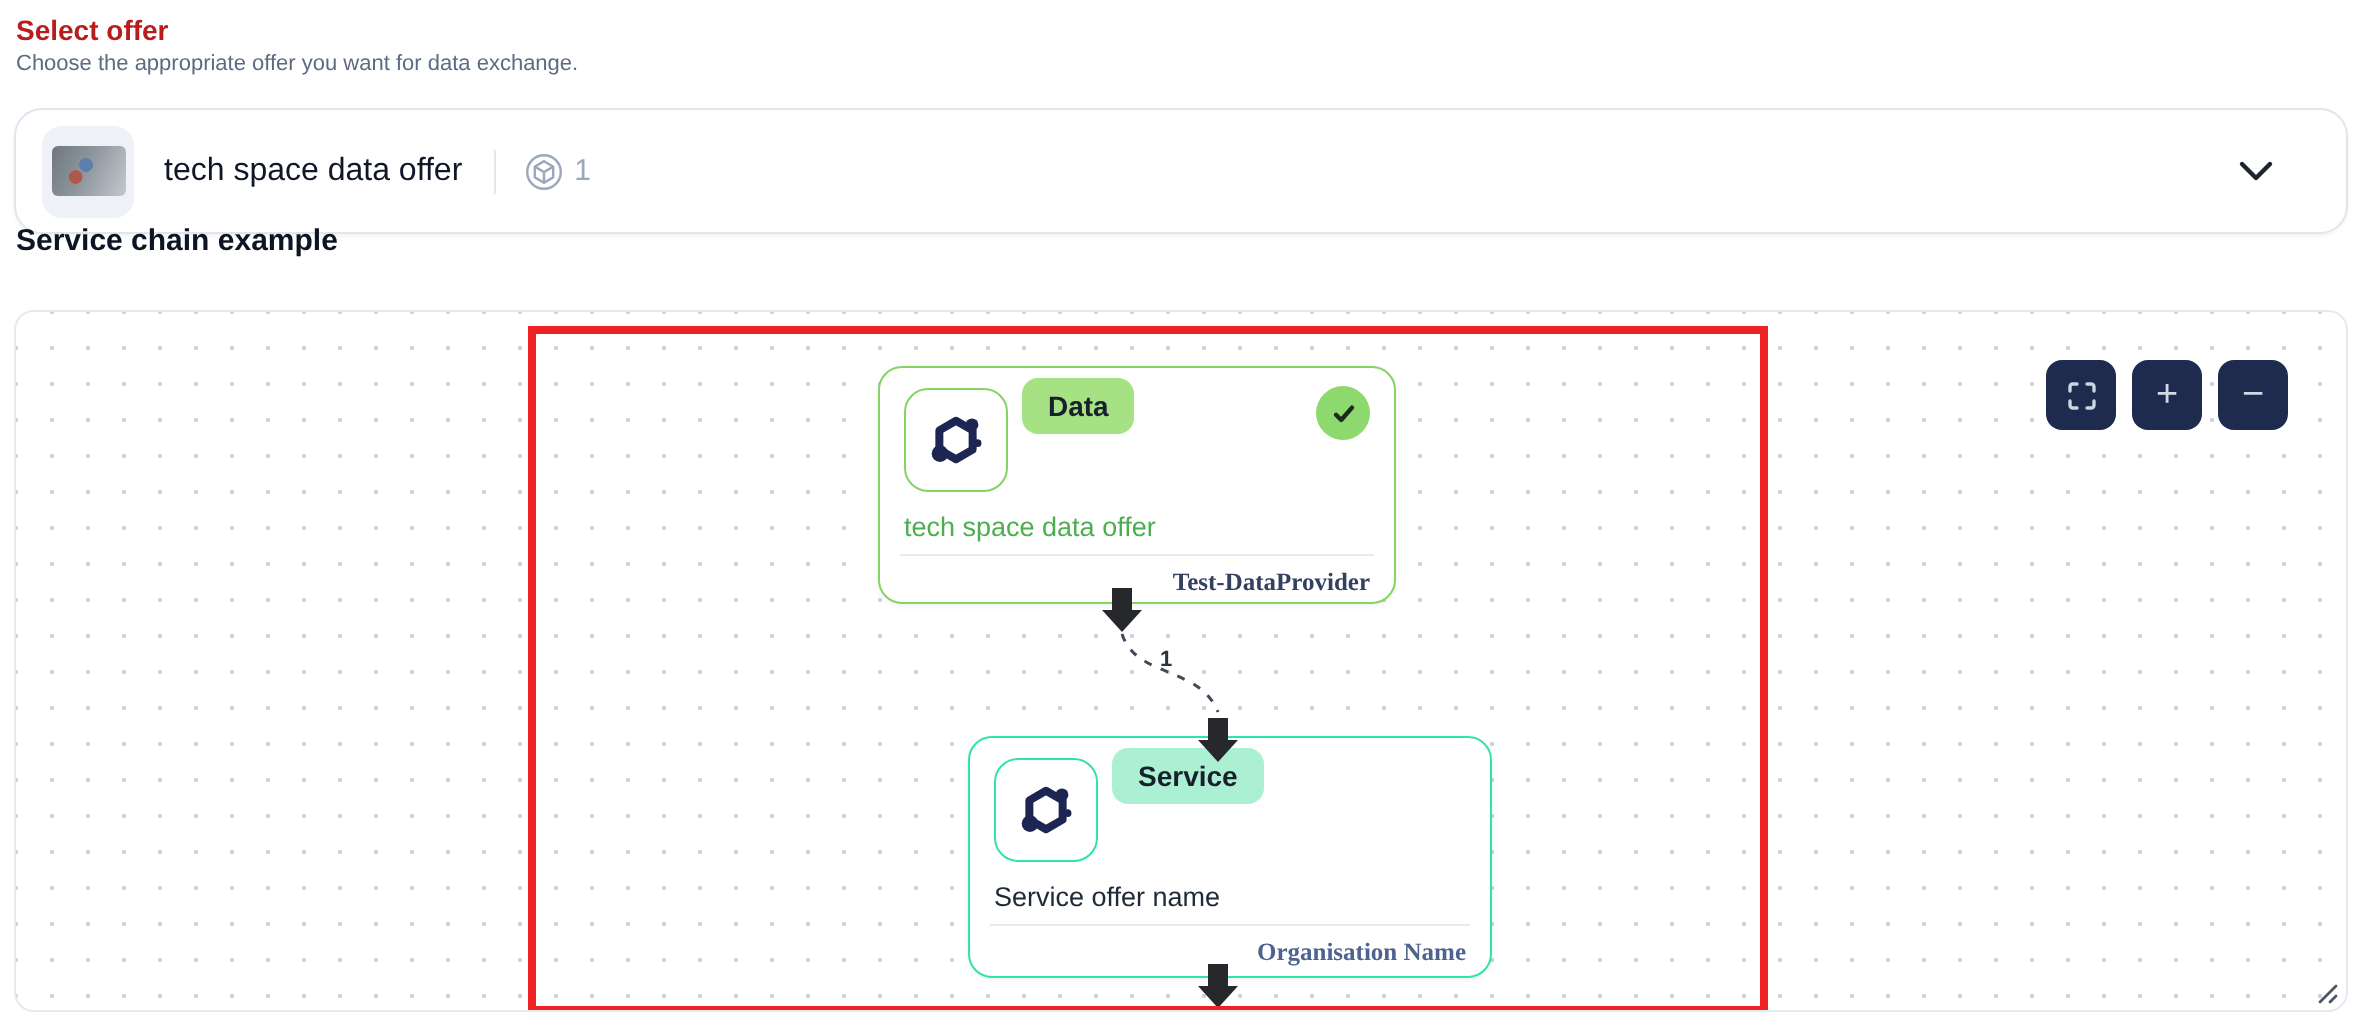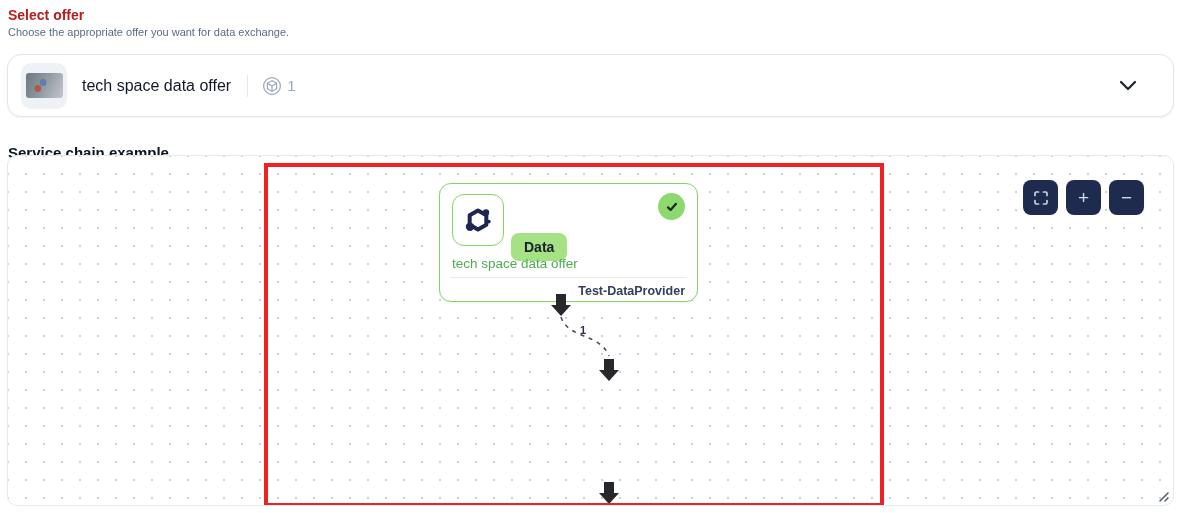--- a/index.html
+++ b/index.html
@@ -20,21 +20,21 @@
     background:
       radial-gradient(circle at 32% 62%, #b0594a 0 11%, transparent 12%),
       radial-gradient(circle at 46% 38%, #5c7fb0 0 13%, transparent 14%),
       linear-gradient(115deg, #6f7880 0%, #8d959d 45%, #c3c8cd 100%); }
   .offer-name { font-size: 16px; color: #101828; margin-left: 15px; }
   .offer-vdiv { width: 1px; height: 22px; background: #e3e8ef; margin: 0 14px 0 16px; }
   .offer-count { display: flex; align-items: center; gap: 5px; color: #9aa6bb; font-size: 15px; }
   .offer-spacer { flex: 1; }
 
   
-  .section-title { position: absolute; left: 8px; top: 144px; font-size: 15px; font-weight: bold; color: #0c1524; }
+  .section-title { position: absolute; left: 8px; top: 112px; font-size: 15px; font-weight: bold; color: #0c1524; }
 
   
   .flow-canvas { position: absolute; left: 7px; top: 155px; width: 1167px; height: 351px;
     background: #fff; border: 1px solid #e4eaf1; border-radius: 10px;
     background-image: radial-gradient(circle, #ccd2dc 1px, transparent 1.15px);
     background-size: 18px 18px; background-position: 9px 9px; overflow: hidden; }
 
   .selection-rect { position: absolute; left: 256px; top: 7px; width: 620px; height: 344px;
     border: 4px solid #ee2222; z-index: 6; pointer-events: none; }
 
@@ -48,33 +48,33 @@
     box-shadow: 0 1px 3px rgba(16,24,40,.06); }
   .node-data { left: 431px; top: 27px; width: 259px; height: 119px; border: 1.5px solid #85d463; }
   .node-service { left: 476px; top: 212px; width: 262px; height: 121px; border: 1.5px solid #2fe3ae; }
 
   .node-iconbox { position: absolute; left: 12px; top: 10px; width: 52px; height: 52px;
     border-radius: 12px; background: #fff; display: flex; align-items: center; justify-content: center; }
   .node-data .node-iconbox { border: 1.4px solid #85d463; }
   .node-service .node-iconbox { border: 1.4px solid #2fe3ae; }
 
   .node-badge { position: absolute; left: 71px; top: 5px; padding: 6px 13px; border-radius: 8px;
-    font-size: 14px; font-weight: bold; color: #17202c; margin-top: 44px; }
+    font-size: 14px; font-weight: bold; color: #17202c; }
   .node-data .node-badge { background: #a6e184; }
   .node-service .node-badge { background: #abf0d3; }
 
   .check-badge { position: absolute; right: 12px; top: 9px; width: 27px; height: 27px;
     border-radius: 50%; background: #8ed96e; display: flex; align-items: center; justify-content: center; }
 
   .node-name { position: absolute; left: 12px; top: 72px; font-size: 13.5px; font-weight: 500; }
   .node-data .node-name { color: #4cae50; }
   .node-service .node-name { color: #202b3a; }
 
   .node-divider { position: absolute; left: 10px; right: 10px; top: 93px; height: 1px; background: #e8eaee; }
-  .node-org { position: absolute; right: 12px; top: 100px; font-size: 12.5px; font-weight: bold; }
+  .node-org { position: absolute; right: 12px; top: 100px; font-size: 12.5px; font-weight: bold; font-family: Liberation Serif, serif; }
   .node-data .node-org { color: #33415f; }
   .node-service .node-org { color: #4f638f; }
 
   .edge-overlay { position: absolute; left: 0; top: 0; width: 1167px; height: 351px;
     z-index: 3; pointer-events: none; }
   .edge-label { position: absolute; left: 572px; top: 168px; font-size: 11px; font-weight: bold;
     color: #2b3340; z-index: 4; }
 
   .resize-handle { position: absolute; right: 3px; bottom: 2px; z-index: 7; cursor: nwse-resize; }
 </style>
@@ -121,20 +121,34 @@
     <div class="check-badge">
       <svg width="14" height="14" viewBox="0 0 14 14" fill="none" stroke="#1c2a1d" stroke-width="2.2" stroke-linecap="round" stroke-linejoin="round">
         <path d="M3 7.4 L5.6 10 L11 3.8"></path>
       </svg>
     </div>
     <div class="node-name">tech space data offer</div>
     <div class="node-divider"></div>
     <div class="node-org">Test-DataProvider</div>
   </div>
 
+  <div class="node node-service">
+    <div class="node-iconbox">
+      <svg width="32" height="32" viewBox="0 0 40 40">
+        <path d="M20 8 L30.4 14 L30.4 26 L20 32 L9.6 26 L9.6 14 Z" fill="none" stroke="#1d2553" stroke-width="5" stroke-linejoin="round"></path>
+        <circle cx="10" cy="28.5" r="5.2" fill="#1d2553"></circle>
+        <circle cx="30" cy="10.5" r="4" fill="#1d2553"></circle>
+        <circle cx="33.5" cy="22" r="2.4" fill="#1d2553"></circle>
+      </svg>
+    </div>
+    <div class="node-badge">Service</div>
+    <div class="node-name">Service offer name</div>
+    <div class="node-divider"></div>
+    <div class="node-org">Organisation Name</div>
+  </div>
 
   <svg class="edge-overlay" viewBox="0 0 1167 351">
     <path d="M553,161 C560,183 592,177 601,200" fill="none" stroke="#424a59" stroke-width="1.5" stroke-dasharray="4 5"></path>
     <g fill="#26282c">
       <rect x="548" y="138" width="10" height="11"></rect>
       <polygon points="543,149 563,149 553,160"></polygon>
     </g>
     <g fill="#26282c">
       <rect x="596" y="203" width="10" height="11"></rect>
       <polygon points="591,214 611,214 601,225"></polygon>

